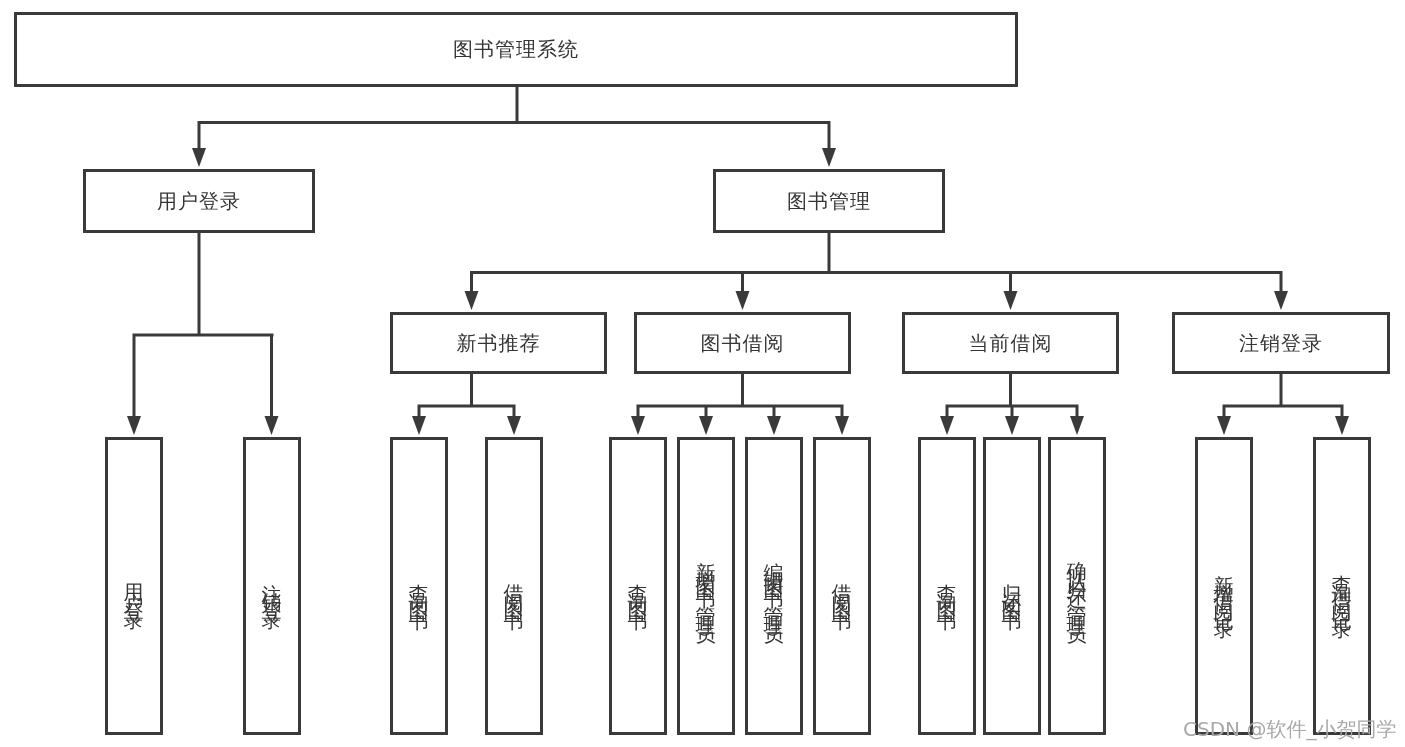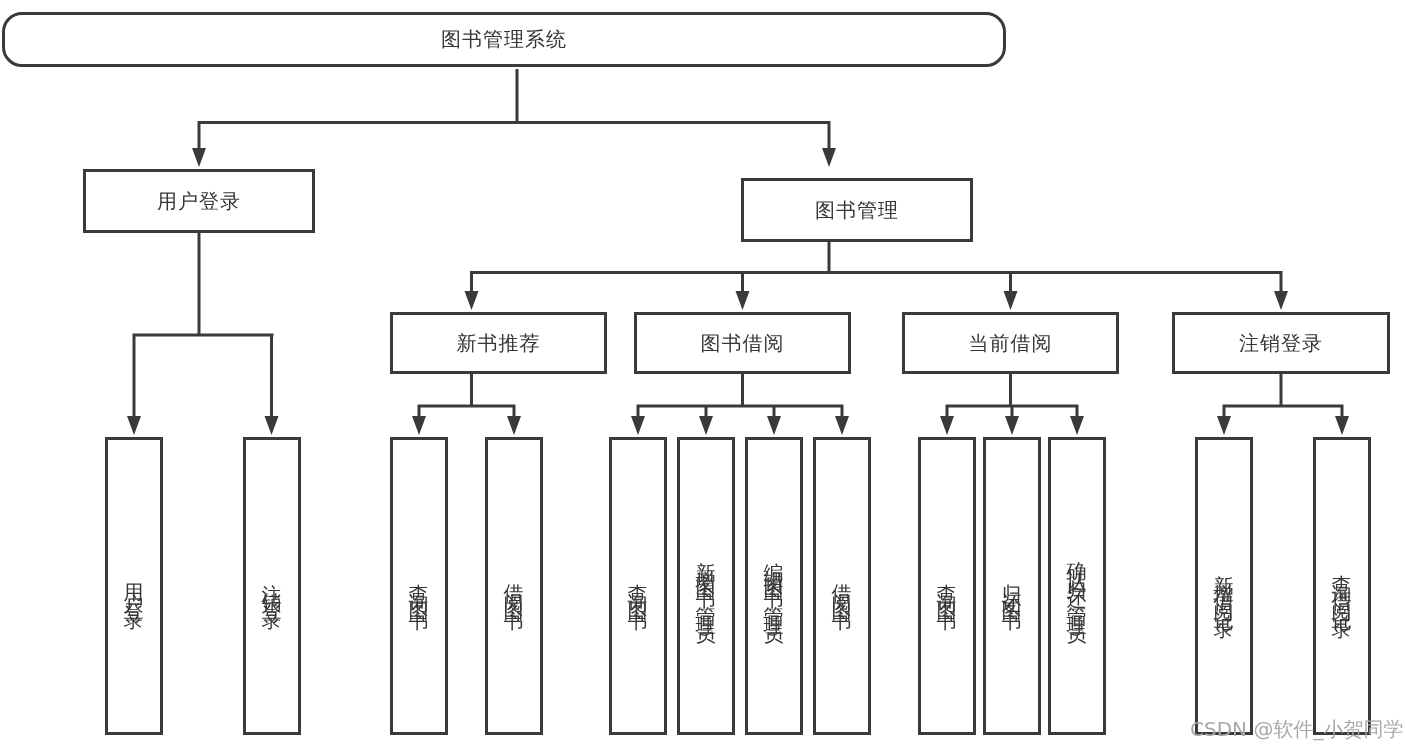--- a/index.html
+++ b/index.html
@@ -45,21 +45,20 @@
     white-space: nowrap;
   }
   .watermark {
     position: absolute;
     left: 1183px;
     top: 716px;
     z-index: 3;
     font-size: 20px;
     color: #a8a8a8;
     white-space: nowrap;
-    margin-left: 7px;
   }
 </style>
 </head>
 <body>
 
 <div class="canvas">
 
   <svg class="wires" width="1405" height="747" viewBox="0 0 1405 747">
     <g stroke="#3a3a3a" stroke-width="3" fill="none">
 
@@ -96,28 +95,28 @@
       <polygon points="767,416 781,416 774,435"></polygon>
       <polygon points="835,416 849,416 842,435"></polygon>
       <polygon points="940,416 954,416 947,435"></polygon>
       <polygon points="1005,416 1019,416 1012,435"></polygon>
       <polygon points="1070,416 1084,416 1077,435"></polygon>
       <polygon points="1217,416 1231,416 1224,435"></polygon>
       <polygon points="1335,416 1349,416 1342,435"></polygon>
     </g>
   </svg>
 
-  <div class="box" style="left:2px; top:12px; width:1004px; height:55px;border-radius:20px;">
+  <div class="box" style="left:14px; top:12px; width:1004px; height:75px;">
     <span class="lbl">图书管理系统</span>
   </div>
 
   <div class="box" style="left:83px; top:169px; width:232px; height:64px;">
     <span class="lbl">用户登录</span>
   </div>
-  <div class="box" style="left:713px; top:178px; width:232px; height:64px;margin-left:28px;">
+  <div class="box" style="left:713px; top:169px; width:232px; height:64px;">
     <span class="lbl">图书管理</span>
   </div>
 
   <div class="box" style="left:363px; top:312px; width:217px; height:62px;margin-left:27px;">
     <span class="lbl">新书推荐</span>
   </div>
   <div class="box" style="left:902px; top:312px; width:217px; height:62px;">
     <span class="lbl">当前借阅</span>
   </div>
   <div class="box" style="left:634px; top:312px; width:217px; height:62px;">

